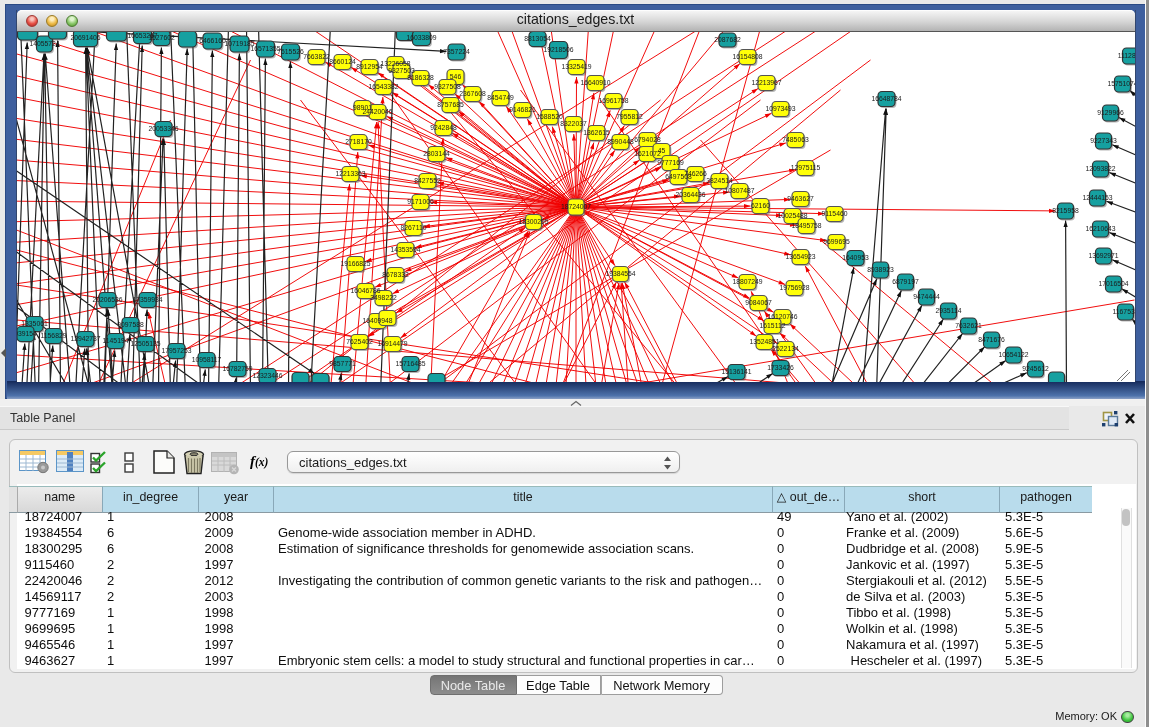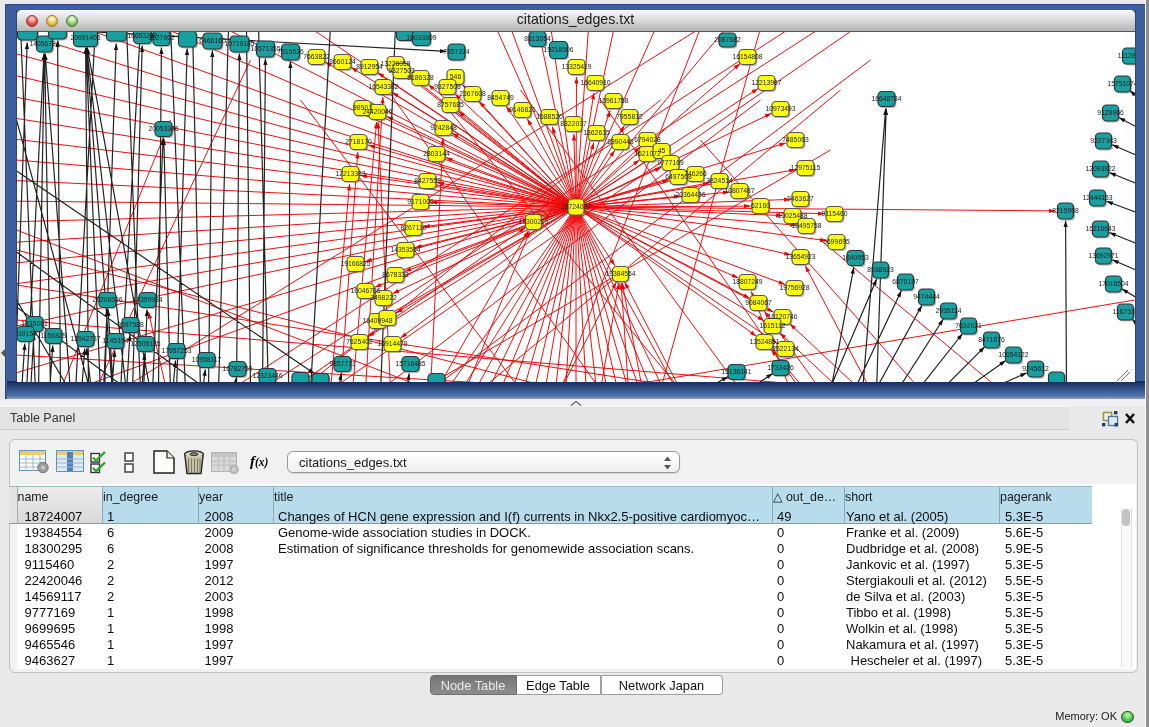--- a/index.html
+++ b/index.html
@@ -19,22 +19,22 @@
   font-size:14.2px; color:#1a1a1a; }
 #canvas { left:16.5px; top:32px; width:1118px; height:350px; background:#fff; overflow:hidden; }
 
 #gap { left:0; top:399px; width:1145px; height:7px; background:#f0f0f0; }
 #panelbar { left:0; top:406px; width:1069px; height:24px; background:#e3e3e3;
   border-top:1px solid #f8f8f8; border-bottom:1px solid #cacaca; }
 #panelbar .t { position:absolute; left:10px; top:4px; font-size:12.5px; color:#333; }
 #bigpanel { left:8.5px; top:438.5px; width:1129.5px; height:234px; background:#f1f1f1;
   border:1px solid #c0c0c0; border-radius:6px; }
 #tablebg { left:16.5px; top:483.5px; width:1119.5px; height:185px; background:#fff; }
-.hcell { position:absolute; top:485.5px; height:38px; font-size:12.4px; color:#1a1a1a;
-  text-align:left; line-height:21px; background:#b9dcec; border-left:1px solid #89a8b8;
+.hcell { position:absolute; top:485.5px; height:27px; font-size:12.4px; color:#1a1a1a;
+  text-align:center; line-height:21px; background:#b9dcec; border-left:1px solid #89a8b8;
   border-top:1px solid #9bb; border-bottom:1px solid #8a9aa2; }
 .row { position:absolute; left:16.5px; width:1110px; height:16px; font-size:13px; color:#0d0d0d; }
 .row span { position:absolute; top:1px; white-space:pre; }
 
 .tab { position:absolute; top:675px; height:19.5px; font-size:12.8px; text-align:center;
   line-height:19px; background:#fdfdfd; border:1px solid #9d9d9d; color:#111; }
 
 .ticon { position:absolute; }
 </style></head><body>
 <div class="abs" id="frame">
@@ -516,35 +516,34 @@
     </svg>
 </div>
 
 <div class="hcell" style="left:9px;width:7.5px;background:#e2e2e2;border-left:none"></div>
 <div class="hcell" style="left:16.5px;width:85.5px;background:linear-gradient(#ececec,#d8d8d8);border-left:1px solid #aaa">name</div>
 <div class="hcell" style="left:102px;width:96px">in_degree</div>
 <div class="hcell" style="left:198px;width:75px">year</div>
 <div class="hcell" style="left:273px;width:499px">title</div>
 <div class="hcell" style="left:772px;width:72px">△ out_de…</div>
 <div class="hcell" style="left:844px;width:155px">short</div>
-<div class="hcell" style="left:999px;width:93px">pagerank</div>
+<div class="hcell" style="left:999px;width:93px">pathogen</div>
 <div class="row" style="top:508px">
     <span style="left:8px">18724007</span>
     <span style="left:90.5px">1</span>
     <span style="left:188px">2008</span>
-    <span style="left:261.5px">Changes of HCN gene expression and I(f) currents in Nkx2.5-positive cardiomyoc…</span>
     <span style="left:760.5px">49</span>
-    <span style="left:829.5px">Yano et al. (2005)</span>
+    <span style="left:829.5px">Yano et al. (2002)</span>
     <span style="left:988.5px">5.3E-5</span>
   </div>
 <div class="row" style="top:524px">
     <span style="left:8px">19384554</span>
     <span style="left:90.5px">6</span>
     <span style="left:188px">2009</span>
-    <span style="left:261.5px">Genome-wide association studies in DOCK.</span>
+    <span style="left:261.5px">Genome-wide association member in ADHD.</span>
     <span style="left:760.5px">0</span>
     <span style="left:829.5px">Franke et al. (2009)</span>
     <span style="left:988.5px">5.6E-5</span>
   </div>
 <div class="row" style="top:540px">
     <span style="left:8px">18300295</span>
     <span style="left:90.5px">6</span>
     <span style="left:188px">2008</span>
     <span style="left:261.5px">Estimation of significance thresholds for genomewide association scans.</span>
     <span style="left:760.5px">0</span>
@@ -556,20 +555,21 @@
     <span style="left:90.5px">2</span>
     <span style="left:188px">1997</span>
     <span style="left:760.5px">0</span>
     <span style="left:829.5px">Jankovic et al. (1997)</span>
     <span style="left:988.5px">5.3E-5</span>
   </div>
 <div class="row" style="top:572px">
     <span style="left:8px">22420046</span>
     <span style="left:90.5px">2</span>
     <span style="left:188px">2012</span>
+    <span style="left:261.5px">Investigating the contribution of common genetic variants to the risk and pathogen…</span>
     <span style="left:760.5px">0</span>
     <span style="left:829.5px">Stergiakouli et al. (2012)</span>
     <span style="left:988.5px">5.5E-5</span>
   </div>
 <div class="row" style="top:588px">
     <span style="left:8px">14569117</span>
     <span style="left:90.5px">2</span>
     <span style="left:188px">2003</span>
     <span style="left:760.5px">0</span>
     <span style="left:829.5px">de Silva et al. (2003)</span>
@@ -596,31 +596,32 @@
     <span style="left:90.5px">1</span>
     <span style="left:188px">1997</span>
     <span style="left:760.5px">0</span>
     <span style="left:829.5px">Nakamura et al. (1997)</span>
     <span style="left:988.5px">5.3E-5</span>
   </div>
 <div class="row" style="top:652px">
     <span style="left:8px">9463627</span>
     <span style="left:90.5px">1</span>
     <span style="left:188px">1997</span>
+    <span style="left:261.5px">Embryonic stem cells: a model to study structural and functional properties in car…</span>
     <span style="left:760.5px">0</span>
     <span style="left:834px">Hescheler et al. (1997)</span>
     <span style="left:988.5px">5.3E-5</span>
   </div>
 
 <div class="abs" style="left:1120.5px;top:508px;width:11px;height:160px;background:#fafafa;border-left:1px solid #e0e0e0;border-right:1px solid #e0e0e0"></div>
 <div class="abs" style="left:1122px;top:509px;width:8px;height:17px;background:#c3c3c3;border-radius:4px"></div>
 
 <div class="tab" style="left:429.5px;width:87px;border-radius:4px 0 0 4px;background:linear-gradient(#757575,#8d8d8d);color:#e9e9e9;border-color:#6f6f6f">Node Table</div>
 <div class="tab" style="left:516.5px;width:84px;border-left:none">Edge Table</div>
-<div class="tab" style="left:600.5px;width:122px;border-left:1px solid #a5a5a5;border-radius:0 4px 4px 0">Network Japan</div>
+<div class="tab" style="left:600.5px;width:122px;border-left:1px solid #a5a5a5;border-radius:0 4px 4px 0">Network Memory</div>
 
 <div class="abs" style="left:1020px;top:710px;width:97px;text-align:right;font-size:11px;color:#1a1a1a">Memory: OK</div>
 <div class="abs" style="left:1121px;top:710.5px;width:12.5px;height:12.5px;border-radius:50%;background:radial-gradient(circle at 50% 32%,#a8eda0 0 15%,#3dc43d 60%,#2aa52d);border:1.3px solid #444"></div>
 
 <div class="abs" style="left:1144.5px;top:0;width:1.5px;height:727px;background:#fbfbfb"></div>
 <div class="abs" style="left:1146px;top:0;width:3px;height:727px;background:#8e8e8e"></div>
 
 <svg class="abs" style="left:0;top:347px" width="7" height="12">
     <path d="M6 1L1 6L6 11Z" fill="#555"></path>
   </svg>

